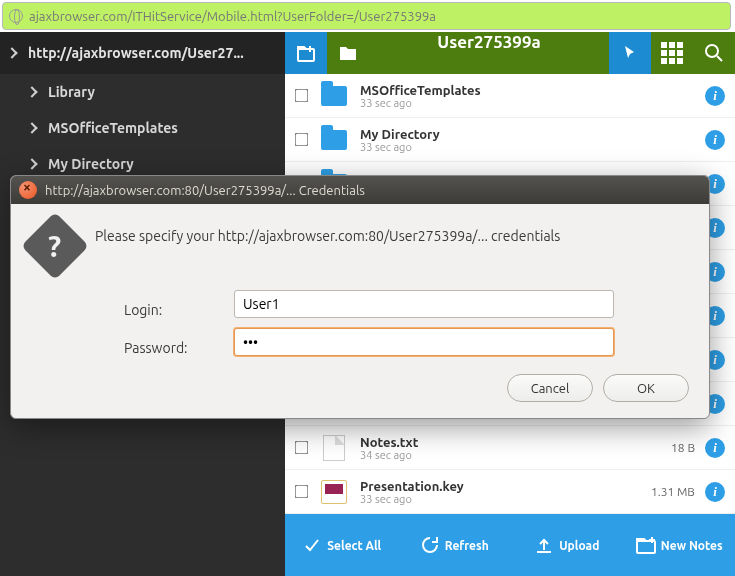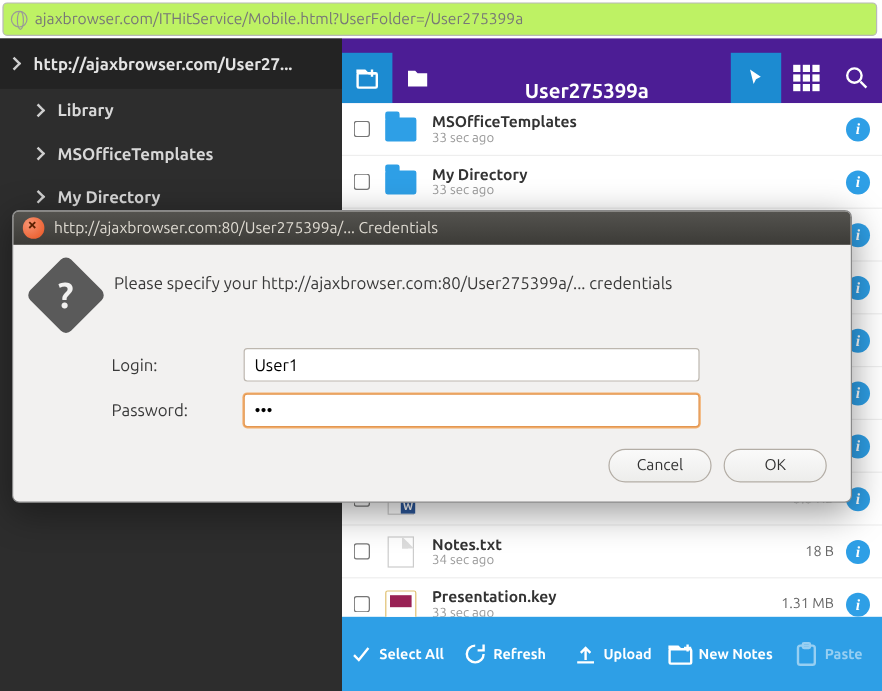--- a/index.html
+++ b/index.html
@@ -10,21 +10,21 @@
   .urlbar .globe::before{content:"";position:absolute;left:4px;top:-1px;width:4px;height:14px;border:1px solid #999;border-radius:50%}
   .app{display:flex;height:calc(100% - 32px);width:100%}
   
   .sidebar{width:285px;background:#2d2d2d;color:#d8d8d8;font-size:14px;overflow:hidden}
   .sidebar-head{display:flex;align-items:center;height:42px;padding:0 10px;background:#232323;font-weight:bold;font-size:14px;color:#e4e4e4}
   .sidebar-item{display:flex;align-items:center;height:36px;padding:0 12px 0 28px;font-weight:bold;cursor:pointer}
   .chev{display:inline-block;width:8px;height:8px;border-right:2px solid #cfcfcf;border-bottom:2px solid #cfcfcf;transform:rotate(-45deg);margin-right:12px}
   .sidebar-head .chev{margin-left:-2px}
   
   .main{flex:1;display:flex;flex-direction:column;position:relative;background:#fff}
-  .topbar{height:54px;background:#4c1d95;display:flex;align-items:flex-end;color:#fff}
+  .topbar{height:42px;background:#4d7c0f;display:flex;align-items:flex-start;color:#fff}
   .tbtn{width:42px;height:42px;display:flex;align-items:center;justify-content:center;cursor:pointer}
   .tbtn.dark{background:#1c8bd1}
   .tbar-title{flex:1;text-align:center;font-weight:bold;font-size:17px}
   .grid9{display:grid;grid-template-columns:repeat(3,6px);grid-template-rows:repeat(3,6px);gap:2px}
   .grid9 i{background:#fff;width:6px;height:6px}
   
   .filelist{flex:1;overflow:hidden;background:#fff}
   .row{display:flex;align-items:center;height:44px;border-bottom:1px solid #eee;padding:0 10px;font-size:13px}
   .row input[type=checkbox]{margin-right:12px;transform:scale(1.05)}
   .ficon{width:28px;height:28px;margin-right:12px;display:flex;align-items:center;justify-content:center}
@@ -48,21 +48,21 @@
   .bic{width:22px;height:22px;display:flex;align-items:center;justify-content:center}
   
   .dialog{position:absolute;left:10px;top:175px;width:700px;background:#f2f1f0;border:1px solid #888;border-radius:6px;box-shadow:0 8px 30px rgba(0,0,0,.4);overflow:hidden;z-index:50}
   .dlg-titlebar{height:28px;background:linear-gradient(#54534f,#3c3b37);display:flex;align-items:center;padding:0 8px;color:#dfdbd2;font-size:13px}
   .dlg-close{width:18px;height:18px;border-radius:50%;background:radial-gradient(circle at 30% 30%,#f79372,#e95420);margin-right:8px;cursor:pointer;position:relative}
   .dlg-close::before{content:"×";position:absolute;left:4px;top:-2px;color:#5a1f00;font-size:14px;font-weight:bold}
   .dlg-body{padding:18px 20px 16px 20px}
   .dlg-msg{display:flex;align-items:flex-start;gap:16px;margin-bottom:20px}
   .qmark{width:48px;height:48px;background:#5a5a5a;transform:rotate(45deg);display:flex;align-items:center;justify-content:center;border-radius:6px}
   .qmark span{transform:rotate(-45deg);color:#f2f1f0;font-size:30px;font-weight:bold}
-  .dlg-row{display:flex;align-items:center;margin:10px 0 10px 62px}
+  .dlg-row{display:flex;align-items:flex-end;margin:10px 0 10px 93px}
   .dlg-row label{width:110px;color:#3a3a3a;font-size:14px}
   .dlg-row input{flex:1;max-width:380px;height:28px;border:1px solid #bdb7af;border-radius:3px;padding:0 8px;font-size:14px;background:#fff}
   .dlg-btns{display:flex;justify-content:flex-end;gap:10px;margin-top:18px}
   .dlg-btns button{width:86px;height:28px;border:1px solid #b3ada5;border-radius:14px;background:linear-gradient(#fafafa,#ededeb);font-size:13px;color:#333;cursor:pointer}
   
   .stroke{stroke:#fff;stroke-width:2;fill:none}
 </style>
 </head>
 <body>
 
@@ -299,29 +299,20 @@
       </div>
       <div class="bbtn">
         <div class="bic">
             <svg width="24" height="22">
               <rect x="2" y="7" width="18" height="12" rx="1" class="stroke"></rect>
               <path d="M2 7V5h7l2 2" class="stroke"></path>
               <path d="M17 3v6M14 6h6" class="stroke"></path>
             </svg>
           </div>
         <span>New Notes</span>
-      </div>
-      <div class="bbtn disabled">
-        <div class="bic">
-            <svg width="20" height="22">
-              <rect x="3" y="4" width="14" height="16" rx="2" class="stroke"></rect>
-              <rect x="7" y="2" width="6" height="4" rx="1" class="stroke"></rect>
-            </svg>
-          </div>
-        <span>Paste</span>
       </div>
     </div>
   </div>
 </div>
 
 <div class="dialog">
   <div class="dlg-titlebar">
     <div class="dlg-close"></div>
     <span>http://ajaxbrowser.com:80/User275399a/... Credentials</span>
   </div>

